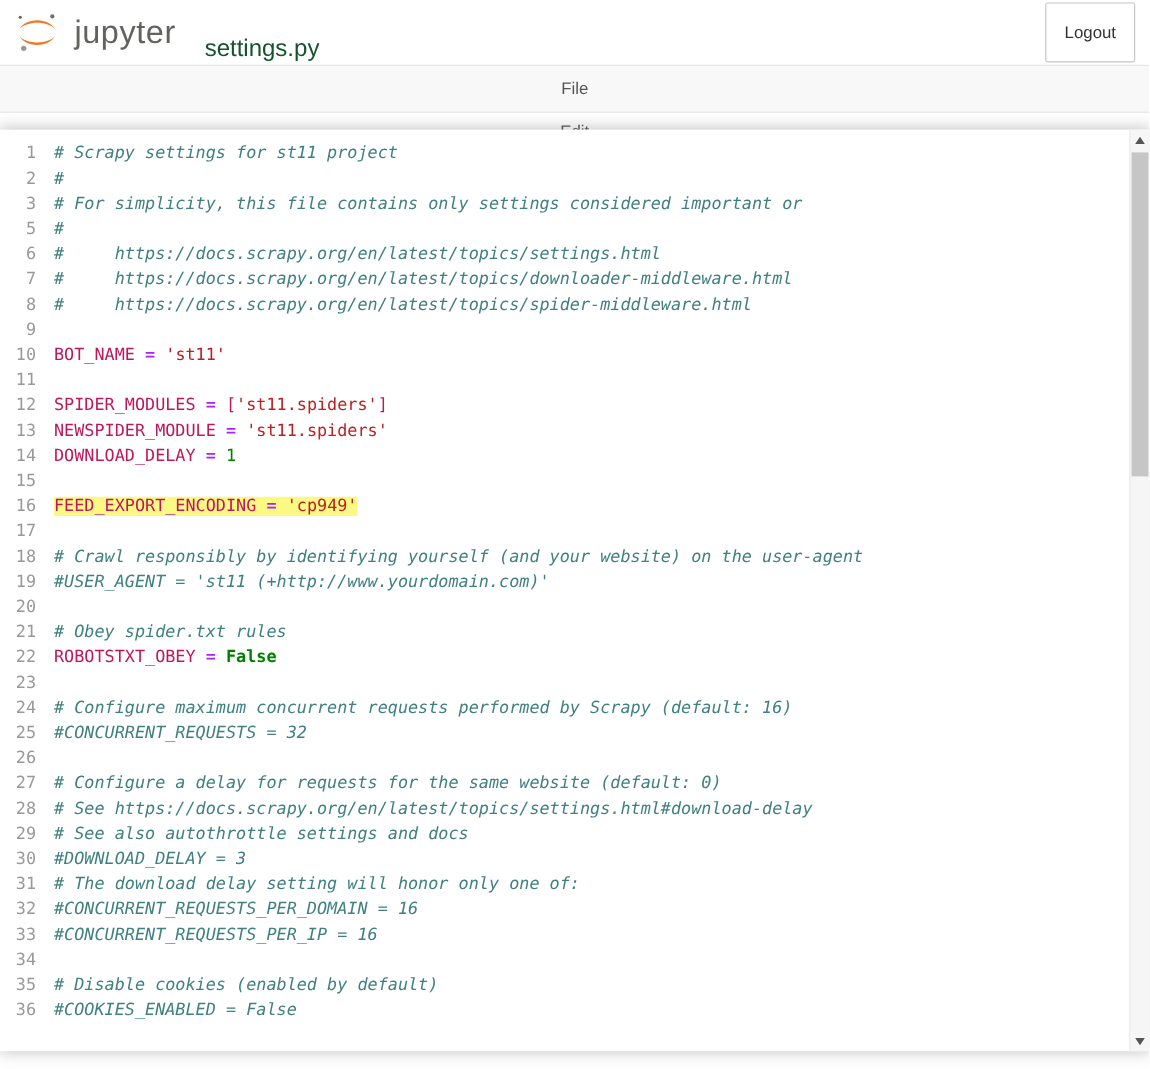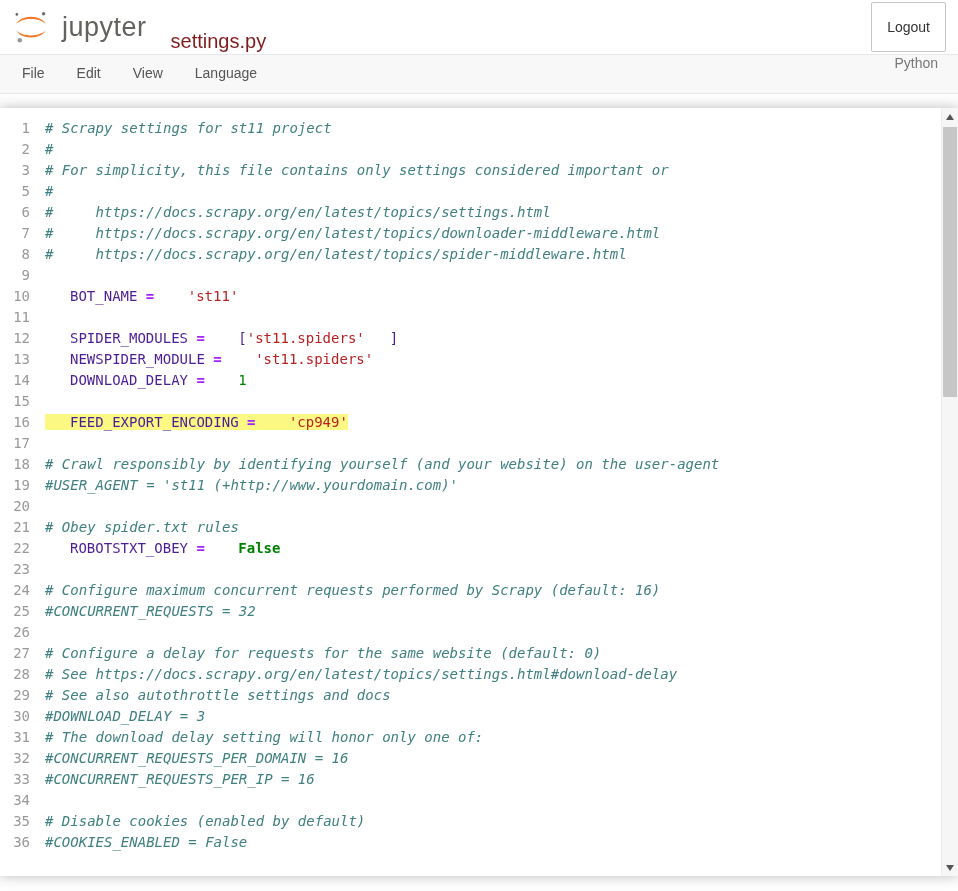--- a/index.html
+++ b/index.html
@@ -4,47 +4,47 @@
 <style>
   html,body{margin:0;padding:0;background:#ffffff;}
   .page{width:958px;height:891px;overflow:hidden;position:relative;background:#fff;
         font-family:"Liberation Sans",sans-serif;}
 
   
   .header{height:54px;display:flex;align-items:center;padding:0 12px;background:#fff;}
   .logo{display:flex;align-items:center;gap:12px;text-decoration:none;cursor:pointer;}
   .logo-text{font-size:27px;color:#62625f;letter-spacing:0.5px;line-height:1;
              font-family:"Liberation Sans",sans-serif;}
-  .file-title{margin-left:24px;font-size:20px;color:#7f1d1d;cursor:pointer;margin-top:29px;}
+  .file-title{margin-left:24px;font-size:20px;color:#14532d;cursor:pointer;margin-top:29px;}
   .logout-btn{margin-left:auto;background:#fff;border:1px solid #c6c6c6;border-radius:2px;
               color:#333;font-size:14px;padding:16px 15px;cursor:pointer;font-family:"Liberation Sans",sans-serif;}
 
   
   .menubar{height:38px;background:#f8f8f8;border-top:1px solid #e7e7e7;border-bottom:1px solid #e7e7e7;
-           display:flex;align-items:flex-start;padding:0 6px;}
+           display:flex;align-items:center;padding:0 6px;flex-direction:column;}
   .menu-item{padding:10px 16px;font-size:14px;color:#555;cursor:pointer;}
   .mode-indicator{margin-left:auto;padding:0 14px;font-size:14px;color:#777;}
 
   
   .editor-wrap{margin-top:14px;height:768px;background:#fff;position:relative;
                box-shadow:0 0 12px 1px rgba(87,87,87,0.35);}
   .code-area{position:absolute;left:0;top:0;right:17px;bottom:0;overflow:hidden;
              padding-top:10px;cursor:text;}
   .cm-line{font-family:"DejaVu Sans Mono",monospace;font-size:14px;line-height:21px;
            white-space:pre;}
   .gutter{display:inline-block;width:30px;text-align:right;margin-right:15px;
           color:var(--line-number,#999);font-style:normal;
           -webkit-user-select:none;user-select:none;}
   .code.hl{background:var(--highlight,#FBF983);}
   .tok-comment{color:var(--comment,#408080);font-style:italic;}
   .tok-string{color:var(--string,#BA2121);}
   .tok-operator{color:var(--operator,#AA22FF);font-weight:bold;}
   .tok-keyword{color:var(--keyword,#008000);font-weight:bold;}
   .tok-number{color:var(--number,#008000);}
-  .tok-plain{color:#4c1d95;margin-left:25px;}
+  .tok-plain{color:#be185d;}
 
   
   .scrollbar{position:absolute;top:0;right:0;bottom:0;width:17px;background:#f6f6f6;
              border-left:1px solid #ececec;box-sizing:border-box;}
   .sb-arrow{height:17px;display:flex;align-items:center;justify-content:center;cursor:pointer;}
   .sb-arrow-up::after{content:"";display:block;width:0;height:0;
       border-left:4px solid transparent;border-right:4px solid transparent;
       border-bottom:6px solid #555;}
   .sb-arrow-down{position:absolute;bottom:0;left:0;right:0;}
   .sb-arrow-down::after{content:"";display:block;width:0;height:0;

